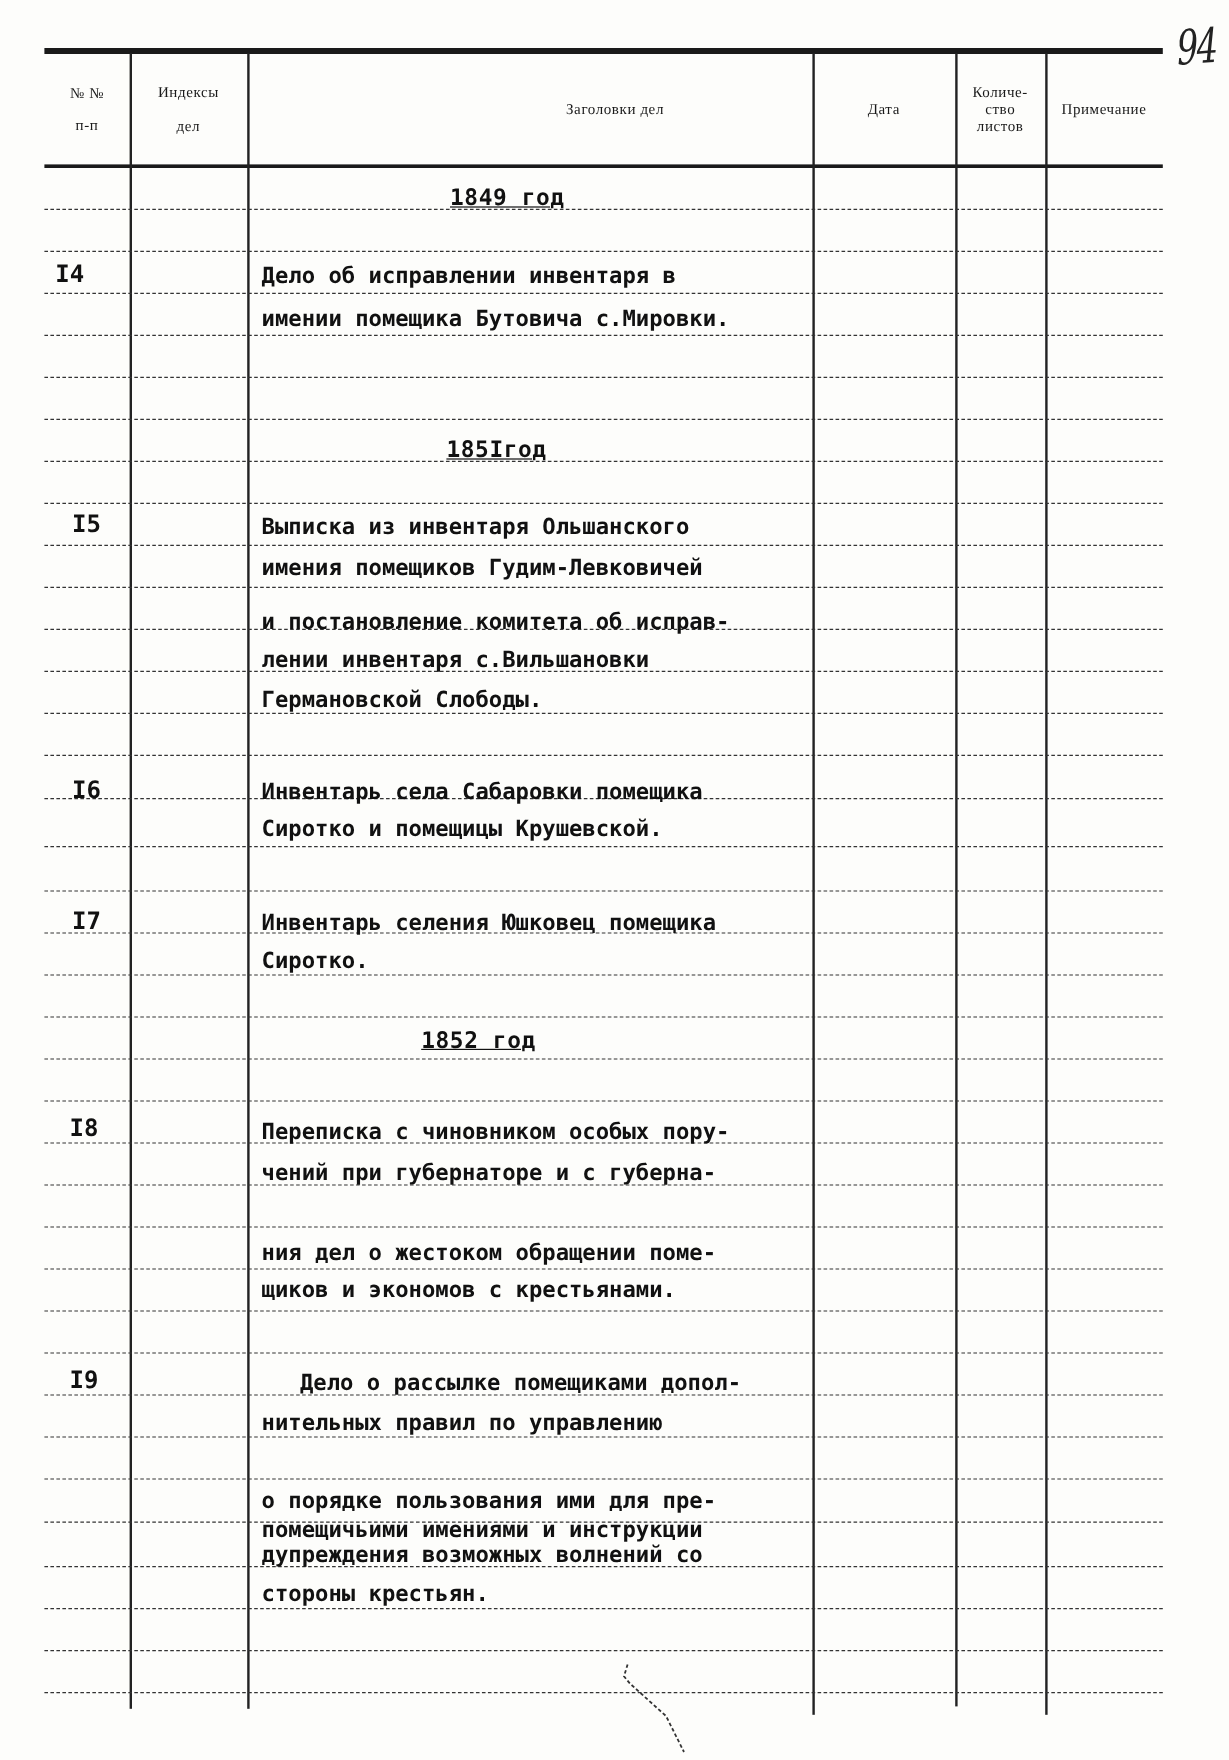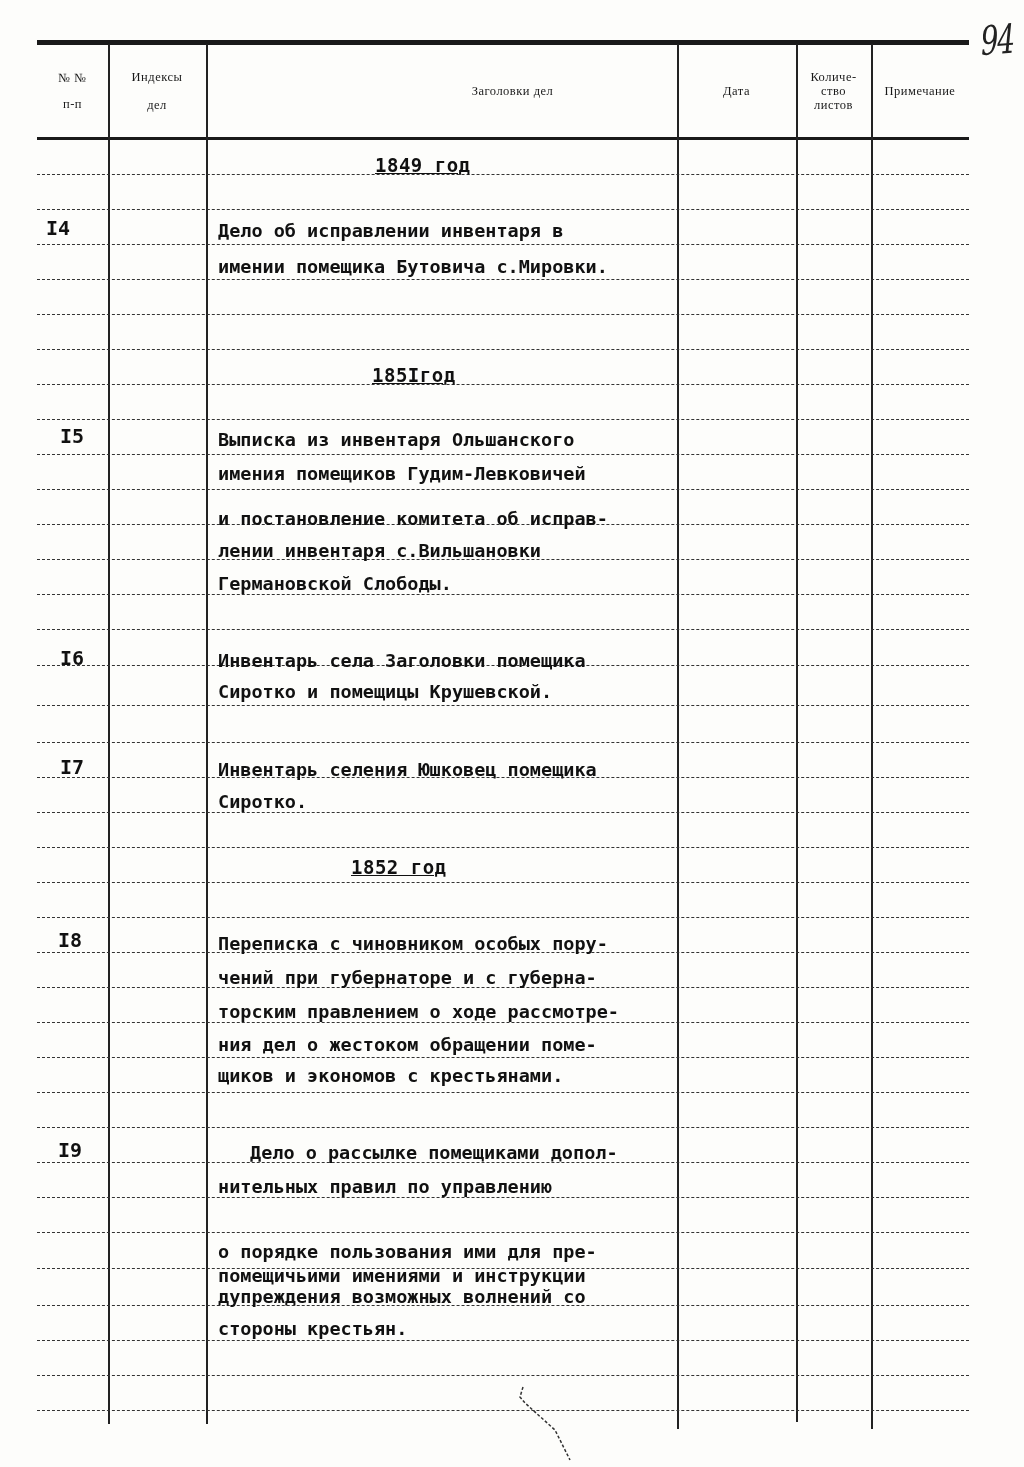--- a/index.html
+++ b/index.html
@@ -196,33 +196,32 @@
   <div class="year" style="left:372px; top:364px;">185Iгод</div>
 
   <div class="num" style="left:60px; top:424px;">I5</div>
   <div class="title-line" style="top:428px;">Выписка из инвентаря Ольшанского</div>
   <div class="title-line" style="top:462px;">имения помещиков Гудим-Левковичей</div>
   <div class="title-line" style="top:507px;">и постановление комитета об исправ-</div>
   <div class="title-line" style="top:539px;">лении инвентаря с.Вильшановки</div>
   <div class="title-line" style="top:572px;">Германовской Слободы.</div>
 
   <div class="num" style="left:60px; top:646px;">I6</div>
-  <div class="title-line" style="top:649px;">Инвентарь села Заголовки помещика</div>
+  <div class="title-line" style="top:649px;">Инвентарь села Сабаровки помещика</div>
   <div class="title-line" style="top:680px;">Сиротко и помещицы Крушевской.</div>
 
   <div class="num" style="left:60px; top:755px;">I7</div>
   <div class="title-line" style="top:758px;">Инвентарь селения Юшковец помещика</div>
   <div class="title-line" style="top:790px;">Сиротко.</div>
 
   <div class="year" style="left:351px; top:856px;">1852 год</div>
 
   <div class="num" style="left:58px; top:928px;">I8</div>
   <div class="title-line" style="top:932px;">Переписка с чиновником особых пору-</div>
   <div class="title-line" style="top:966px;text-align:right;">чений при губернаторе и с губерна-</div>
-  <div class="title-line" style="top:1000px;">торским правлением о ходе рассмотре-</div>
   <div class="title-line" style="top:1033px;">ния дел о жестоком обращении поме-</div>
   <div class="title-line" style="top:1064px;">щиков  и экономов с крестьянами.</div>
 
   <div class="num" style="left:58px; top:1138px;">I9</div>
   <div class="title-line" style="top:1141px;margin-left:32px;">Дело о рассылке помещиками допол-</div>
   <div class="title-line" style="top:1175px;">нительных правил по управлению</div>
   <div class="title-line" style="top:1264px;">помещичьими имениями и инструкции</div>
   <div class="title-line" style="top:1240px;">о порядке пользования ими для пре-</div>
   <div class="title-line" style="top:1285px;">дупреждения возможных волнений со</div>
   <div class="title-line" style="top:1317px;">стороны крестьян.</div>

